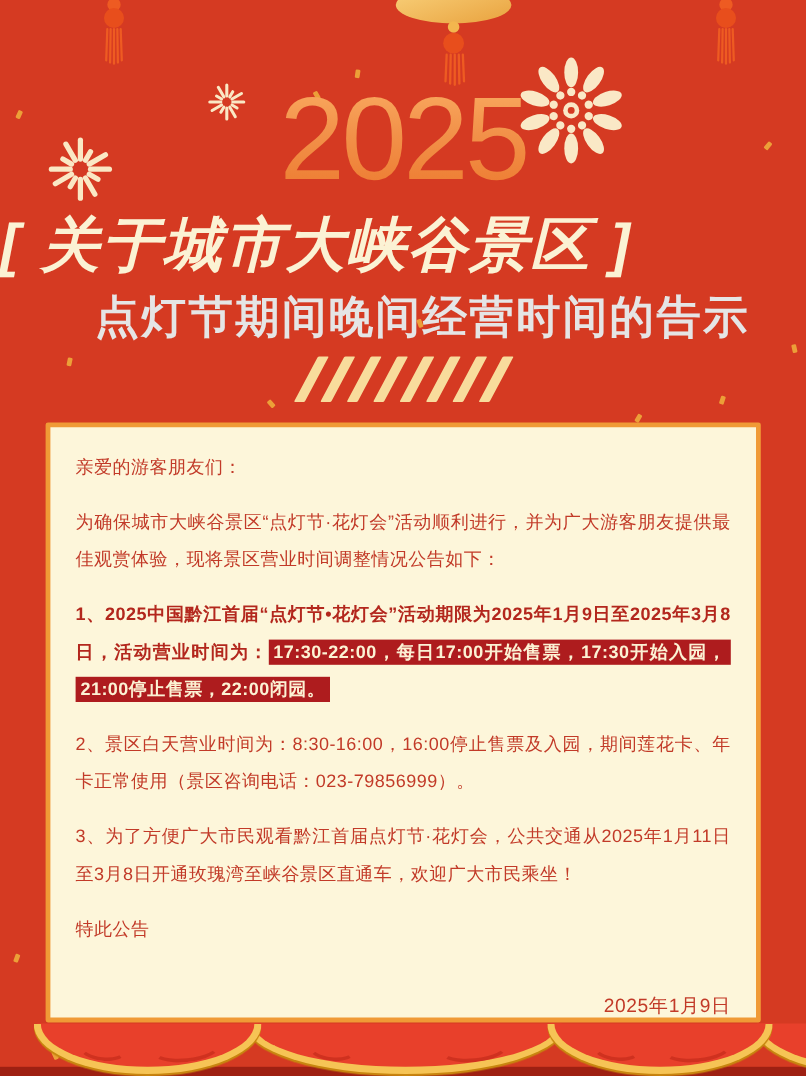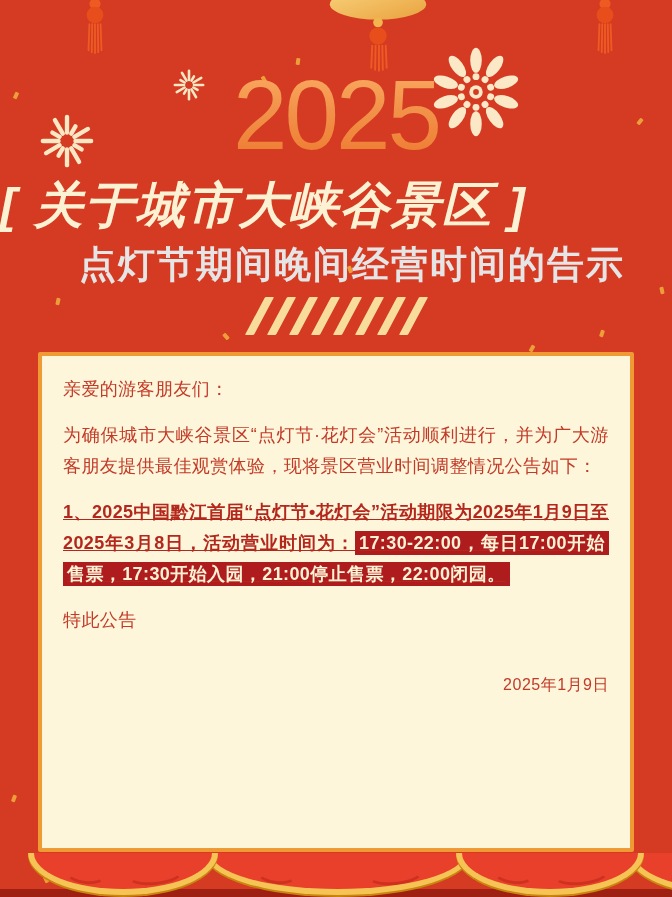--- a/index.html
+++ b/index.html
@@ -40,24 +40,24 @@
     transform:skewX(-28deg);
   }
   
   .panel{
     position:absolute;left:38px;top:352px;width:596px;height:500px;
     box-sizing:border-box;background:#FDF6DA;
     border:4px solid #F09A36;border-radius:2px;
     padding:18px 21px;z-index:5;
   }
   .panel p{
-    margin:0 0 15px;font-size:18px;line-height:31px;letter-spacing:.4px;
+    margin:0 0 15px;font-size:15px;line-height:31px;letter-spacing:.4px;
     color:#C23A28;text-align:justify;
   }
-  .panel p.bold{font-weight:700;color:#B3271D;text-decoration:underline;}
+  .panel p.bold{font-weight:700;color:#B3271D;}
   .hl{
     background:#AE1C1E;color:#FCF2D4;font-weight:700;
     padding:2px 4px;box-decoration-break:clone;-webkit-box-decoration-break:clone;
   }
   .signature{
     margin-top:32px;text-align:right;font-size:16px;line-height:34px;
     letter-spacing:.5px;color:#C23A28;
   }
   .signature div{white-space:nowrap;}
   
@@ -216,20 +216,22 @@
     <div class="slash-bar"></div>
     <div class="slash-bar"></div>
     <div class="slash-bar"></div>
     <div class="slash-bar"></div>
   </div>
 
 <div class="panel">
   <p>亲爱的游客朋友们：</p>
   <p>为确保城市大峡谷景区“点灯节·花灯会”活动顺利进行，并为广大游客朋友提供最佳观赏体验，现将景区营业时间调整情况公告如下：</p>
   <p class="bold"><span>1、2025中国黔江首届“点灯节•花灯会”活动期限为2025年1月9日至2025年3月8日，活动营业时间为：</span><span class="hl">17:30-22:00，每日17:00开始售票，17:30开始入园，21:00停止售票，22:00闭园。</span></p>
+  <p>2、景区白天营业时间为：8:30-16:00，16:00停止售票及入园，期间莲花卡、年卡正常使用（景区咨询电话：023-79856999）。</p>
+  <p>3、为了方便广大市民观看黔江首届点灯节·花灯会，公共交通从2025年1月11日至3月8日开通玫瑰湾至峡谷景区直通车，欢迎广大市民乘坐！</p>
   <p>特此公告</p>
   <div class="signature">
     <div>2025年1月9日</div>
   </div>
 </div>
 
 <div class="bottom-strip"></div>
 <div class="scallops">
   <div class="scallop" style="left:28px;width:190px;z-index:8"></div>
   <div class="scallop" style="left:205px;width:266px;z-index:7"></div>

